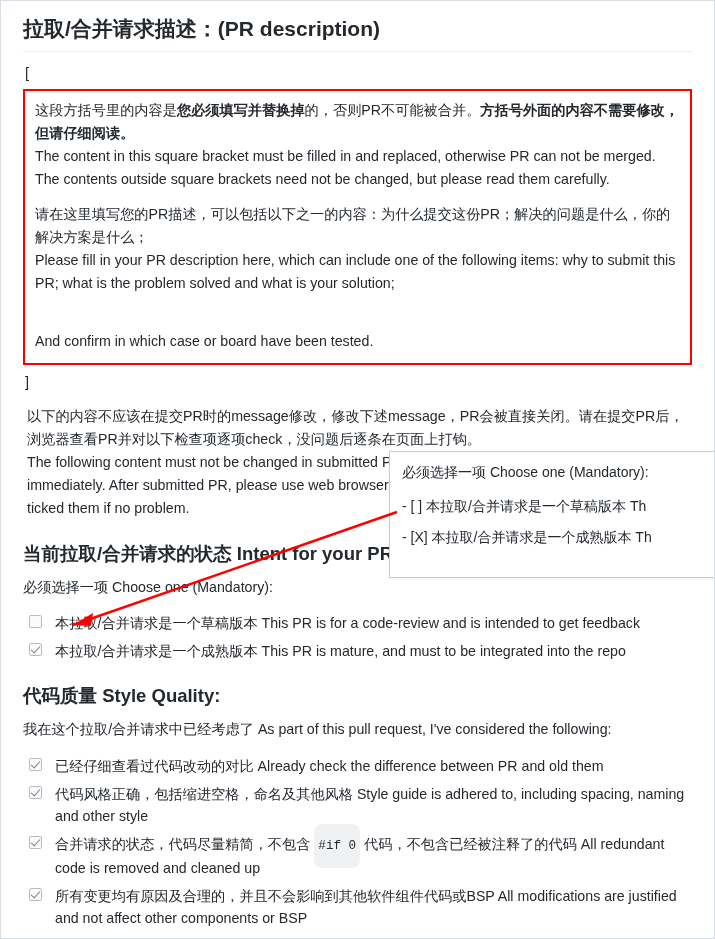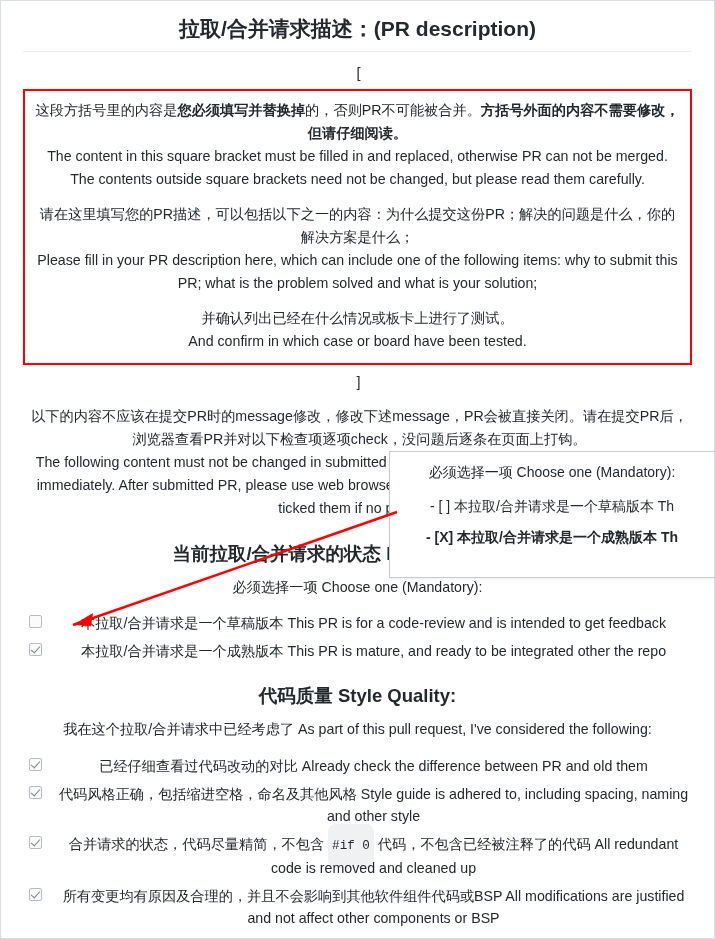--- a/index.html
+++ b/index.html
@@ -12,21 +12,20 @@
     color: #24292e;
   }
   #page {
     position: relative;
     width: 715px;
     height: 939px;
     overflow: hidden;
     background: #ffffff;
     box-sizing: border-box;
     border: 1px solid #d8dee4;
-    text-align: center;
   }
   .content {
     padding: 14px 22px 0 22px;
   }
   h1.title {
     font-size: 21px;
     font-weight: bold;
     margin: 0 0 10px 0;
     padding: 0 0 9px 0;
     border-bottom: 1px solid #eaecef;
@@ -134,21 +133,21 @@
     box-shadow: 0 1px 2px rgba(0,0,0,0.07);
   }
   .callout .ctitle {
     margin: 0 0 12px 0;
   }
   .callout .cline {
     margin: 0 0 10px 0;
     white-space: nowrap;
     overflow: hidden;
   }
-  .callout .cline:last-child { margin-bottom: 16px; font-weight: bold; }
+  .callout .cline:last-child { margin-bottom: 16px; }
   .arrow-svg {
     position: absolute;
     left: 0;
     top: 0;
     width: 715px;
     height: 939px;
     pointer-events: none;
   }
 </style>
 </head>
@@ -166,21 +165,21 @@
     <div class="redbox">
       <p class="para">
         <span>这段方括号里的内容是</span><b>您必须填写并替换掉</b><span>的，否则PR不可能被合并。</span><b>方括号外面的内容不需要修改，但请仔细阅读。</b><br>
         <span>The content in this square bracket must be filled in and replaced, otherwise PR can not be merged. The contents outside square brackets need not be changed, but please read them carefully.</span>
       </p>
       <p class="para">
         <span>请在这里填写您的PR描述，可以包括以下之一的内容：为什么提交这份PR；解决的问题是什么，你的解决方案是什么；</span><br>
         <span>Please fill in your PR description here, which can include one of the following items: why to submit this PR; what is the problem solved and what is your solution;</span>
       </p>
       <p class="para">
-        <span>并确认列出已经在什么情况或板卡上进行了测试。</span><br>
+        <br>
         <span>And confirm in which case or board have been tested.</span>
       </p>
     </div>
 
     <div class="bracket-close">]</div>
 
     <p class="note">
       <span>以下的内容不应该在提交PR时的message修改，修改下述message，PR会被直接关闭。请在提交PR后，浏览器查看PR并对以下检查项逐项check，没问题后逐条在页面上打钩。</span><br>
       <span>The following content must not be changed in submitted PR message. Otherwise, the PR will be closed immediately. After submitted PR, please use web browser to visit PR, and check items one by one, and ticked them if no problem.</span>
     </p>
@@ -191,21 +190,21 @@
     </h2>
     <p class="sub">必须选择一项 Choose one (Mandatory):</p>
 
     <ul class="checklist">
       <li>
         <span class="cbox"></span>
         <span>本拉取/合并请求是一个草稿版本 This PR is for a code-review and is intended to get feedback</span>
       </li>
       <li>
         <span class="cbox checked"></span>
-        <span>本拉取/合并请求是一个成熟版本 This PR is mature, and ready to be integrated other the repo</span>
+        <span>本拉取/合并请求是一个成熟版本 This PR is mature, and must to be integrated into the repo</span>
       </li>
     </ul>
 
     <h2>
       <span>代码质量</span>
       <span class="en">Style Quality:</span>
     </h2>
     <p class="sub">我在这个拉取/合并请求中已经考虑了 As part of this pull request, I've considered the following:</p>
 
     <ul class="checklist">

